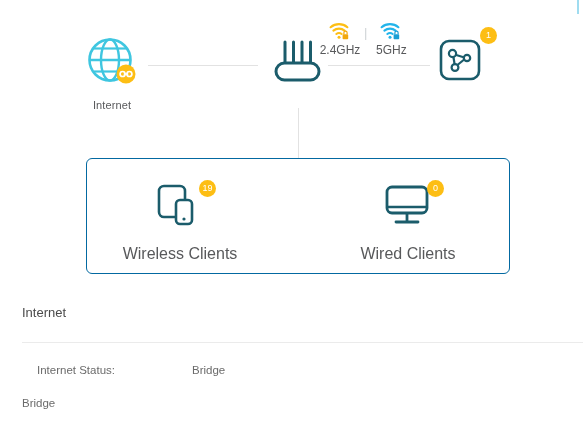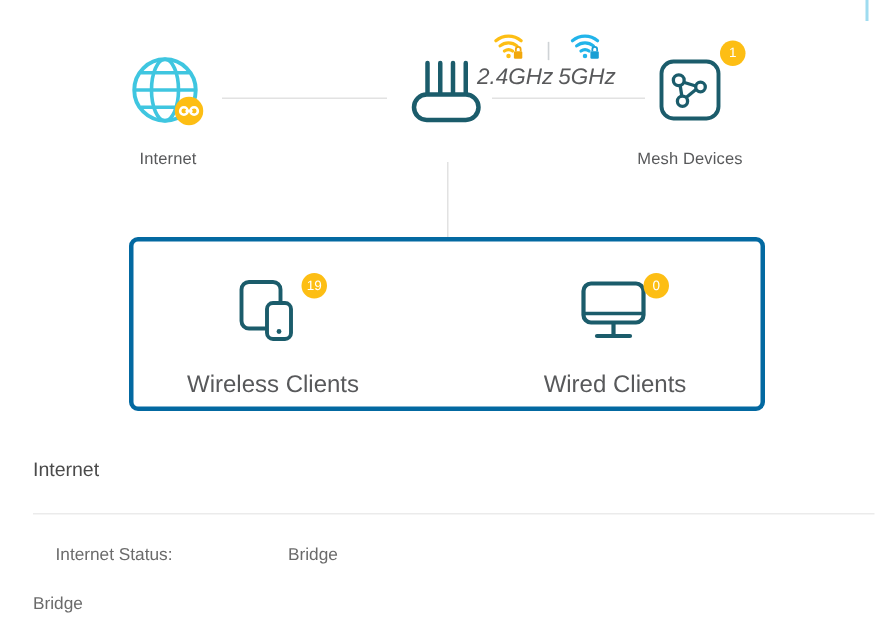--- a/index.html
+++ b/index.html
@@ -101,40 +101,39 @@
     text-align: center;
     width: 44px;
   }
   .band .band-icon {
     display: block;
     height: 20px;
     line-height: 0;
   }
   .band .band-label {
     display: block;
-    font-size: 15px;
+    font-size: 12px;
     color: #58595b;
     margin-top: 1px;
-    font-style: italic;
   }
   .band-sep {
     color: #cfd3d6;
     font-size: 13px;
     margin: 1px 2px 0 2px;
     line-height: 20px;
   }
 
   
   .clients-card {
     position: absolute;
     left: 86px;
     top: 158px;
     width: 424px;
     height: 116px;
-    border: 3px solid #0369a1;
+    border: 1px solid #0369a1;
     border-radius: 6px;
     background: #ffffff;
     box-sizing: border-box;
   }
   .client-node {
     position: absolute;
     width: 140px;
     text-align: center;
     top: 24px;
   }
@@ -280,21 +279,20 @@
           <line x1="21" y1="22" x2="34" y2="26"></line>
           <line x1="21" y1="22" x2="23" y2="35"></line>
           <line x1="23" y1="35" x2="34" y2="26"></line>
         </g>
         <circle cx="20.5" cy="21.5" r="3.6" fill="#ffffff" stroke="#1b5c6b" stroke-width="2.2"></circle>
         <circle cx="35" cy="26" r="3.2" fill="#ffffff" stroke="#1b5c6b" stroke-width="2.2"></circle>
         <circle cx="23" cy="35.5" r="3.4" fill="#ffffff" stroke="#1b5c6b" stroke-width="2.2"></circle>
       </svg>
       <span class="badge badge-mesh">1</span>
     </span>
-    <span class="node-label">Mesh Devices</span>
   </div>
 </div>
 
 <div class="clients-card">
 
   <div class="client-node" id="client-wireless">
     <span class="icon-wrap">
       <svg width="52" height="48" viewBox="0 0 52 48">
         <rect x="4" y="3" width="26" height="31" rx="5" ry="5" fill="#ffffff" stroke="#1b5c6b" stroke-width="2.6"></rect>
         <rect x="21" y="17" width="16" height="24" rx="4" ry="4" fill="#ffffff" stroke="#1b5c6b" stroke-width="2.6"></rect>

